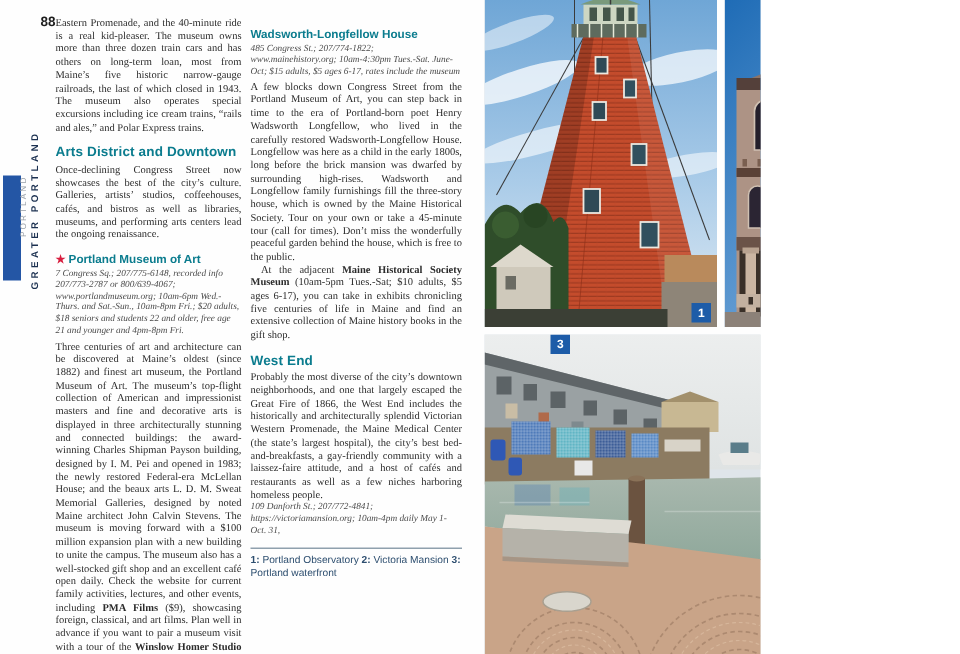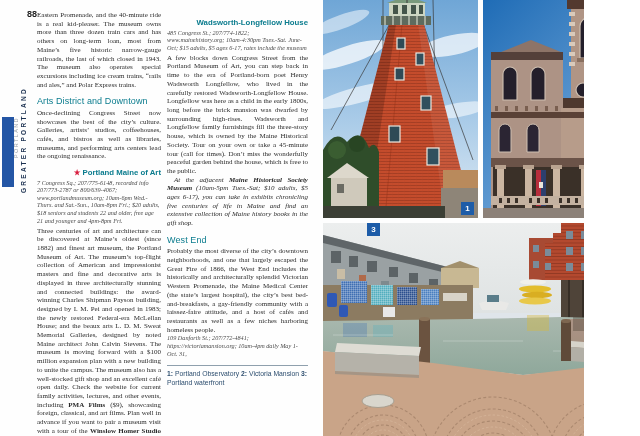--- a/index.html
+++ b/index.html
@@ -1,37 +1,37 @@
 <!DOCTYPE html>
 <html><head>
 <meta charset="utf-8">
 <style>
   html,body{margin:0;padding:0;background:#ffffff;}
-  .page{position:relative;width:584px;height:436px;background:#fefefe;overflow:hidden;
+  .page{position:relative;width:507px;height:436px;background:#fefefe;overflow:hidden;
         font-family:"Liberation Serif",serif;color:#2b2b2b;}
 
   
   .folio{position:absolute;left:27px;top:9px;font-family:"Liberation Sans",sans-serif;
          font-weight:bold;font-size:9px;color:#1d1d1d;}
   .tab{position:absolute;left:2px;top:117px;width:12px;height:70px;background:#2456a5;}
   .vtext{position:absolute;writing-mode:vertical-rl;transform:rotate(180deg);
          white-space:nowrap;font-family:"Liberation Sans",sans-serif;}
   .vprimary{left:20px;top:87px;font-size:6.5px;font-weight:bold;letter-spacing:2.3px;color:#1b3050;}
   .vsecondary{left:13px;top:117px;font-size:5.5px;letter-spacing:1.4px;color:#99a0a8;}
 
   
   .col{position:absolute;top:11px;}
   #col1{left:37px;width:124px;}
   #col2{left:167px;width:141px;}
   .para{font-size:7px;line-height:8.7px;text-align:justify;margin:0;}
-  .para.indent{text-indent:7px;font-style:italic;}
-  .section-heading{font-family:"Liberation Sans",sans-serif;font-weight:normal;font-size:9px;
+  .para.indent{text-indent:7px;}
+  .section-heading{font-family:"Liberation Sans",sans-serif;font-weight:bold;font-size:9px;
          color:#0b7c8e;margin:7px 0 2.5px 0;letter-spacing:.1px;}
   .listing-title{font-family:"Liberation Sans",sans-serif;font-weight:bold;font-size:7.8px;
-         color:#0b7c8e;margin:7px 0 1.5px 0;text-align:right;}
+         color:#0b7c8e;margin:7px 0 1.5px 0;}
   .star{color:#d81e3f;font-size:7.5px;margin-right:2px;}
   .info{font-size:6.2px;line-height:7.6px;font-style:italic;color:#4a4a4a;margin:0 0 2.5px 0;}
   .cap-rule{border:none;border-top:1px solid #8fa0ad;margin:8px 0 4px 0;}
   .caption{font-family:"Liberation Sans",sans-serif;font-size:6.8px;line-height:8.6px;
          color:#2d4e6f;}
   .caption b{font-weight:bold;}
   b{font-weight:bold;}
 
   
   .photo{position:absolute;overflow:hidden;background:#dfe5ea;}
@@ -53,21 +53,21 @@
 
   <div class="folio">88</div>
   <div class="tab"></div>
   <div class="vtext vprimary">GREATER PORTLAND</div>
   <div class="vtext vsecondary">PORTLAND</div>
 
   <div class="col" id="col1">
     <p class="para">Eastern Promenade, and the 40-minute ride is a real kid-pleaser. The museum owns more than three dozen train cars and has others on long-term loan, most from Maine’s five historic narrow-gauge railroads, the last of which closed in 1943. The museum also operates special excursions including ice cream trains, “rails and ales,” and Polar Express trains.</p>
     <div class="section-heading">Arts District and Downtown</div>
     <p class="para">Once-declining Congress Street now showcases the best of the city’s culture. Galleries, artists’ studios, coffeehouses, cafés, and bistros as well as libraries, museums, and performing arts centers lead the ongoing renaissance.</p>
-    <div class="listing-title"><span class="star">★</span><span>Portland Maine of Art</span></div>
+    <div class="listing-title"><span class="star">★</span><span>Portland Museum of Art</span></div>
     <p class="info">7 Congress Sq.; 207/775-6148, recorded info 207/773-2787 or 800/639-4067; www.portlandmuseum.org; 10am-6pm Wed.-Thurs. and Sat.-Sun., 10am-8pm Fri.; $20 adults, $18 seniors and students 22 and older, free age 21 and younger and 4pm-8pm Fri.</p>
     <p class="para"><span>Three centuries of art and architecture can be discovered at Maine’s oldest (since 1882) and finest art museum, the Portland Museum of Art. The museum’s top-flight collection of American and impressionist masters and fine and decorative arts is displayed in three architecturally stunning and connected buildings: the award-winning Charles Shipman Payson building, designed by I. M. Pei and opened in 1983; the newly restored Federal-era McLellan House; and the beaux arts L. D. M. Sweat Memorial Galleries, designed by noted Maine architect John Calvin Stevens. The museum is moving forward with a $100 million expansion plan with a new building to unite the campus. The museum also has a well-stocked gift shop and an excellent café open daily. Check the website for current family activities, lectures, and other events, including </span><b>PMA Films</b><span> ($9), showcasing foreign, classical, and art films. Plan well in advance if you want to pair a museum visit with a tour of the </span><b>Winslow Homer Studio</b><span> on nearby Prouts</span></p>
   </div>
 
   <div class="col" id="col2">
     <div class="listing-title">Wadsworth-Longfellow House</div>
     <p class="info">485 Congress St.; 207/774-1822; www.mainehistory.org; 10am-4:30pm Tues.-Sat. June-Oct; $15 adults, $5 ages 6-17, rates include the museum</p>
     <p class="para">A few blocks down Congress Street from the Portland Museum of Art, you can step back in time to the era of Portland-born poet Henry Wadsworth Longfellow, who lived in the carefully restored Wadsworth-Longfellow House. Longfellow was here as a child in the early 1800s, long before the brick mansion was dwarfed by surrounding high-rises. Wadsworth and Longfellow family furnishings fill the three-story house, which is owned by the Maine Historical Society. Tour on your own or take a 45-minute tour (call for times). Don’t miss the wonderfully peaceful garden behind the house, which is free to the public.</p>
     <p class="para indent"><span>At the adjacent </span><b>Maine Historical Society Museum</b><span> (10am-5pm Tues.-Sat; $10 adults, $5 ages 6-17), you can take in exhibits chronicling five centuries of life in Maine and find an extensive collection of Maine history books in the gift shop.</span></p>
     <div class="section-heading">West End</div>

